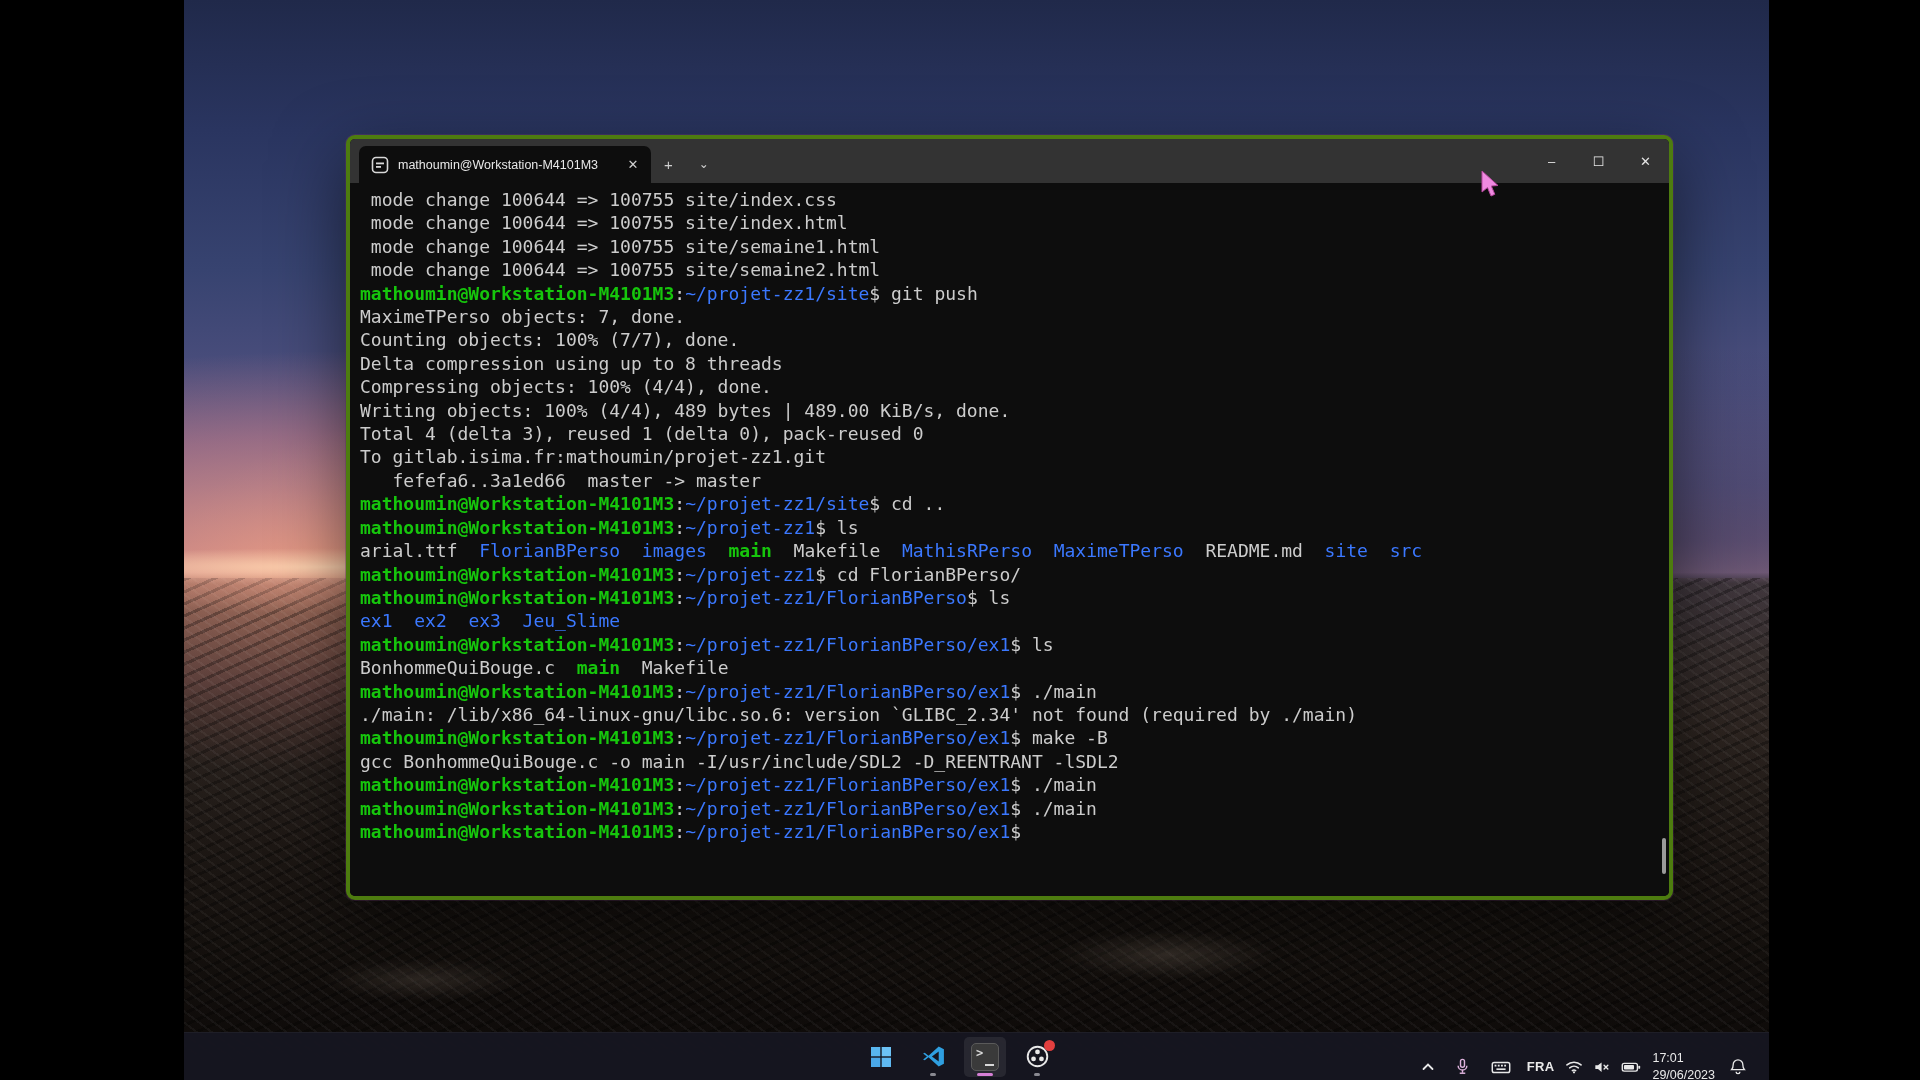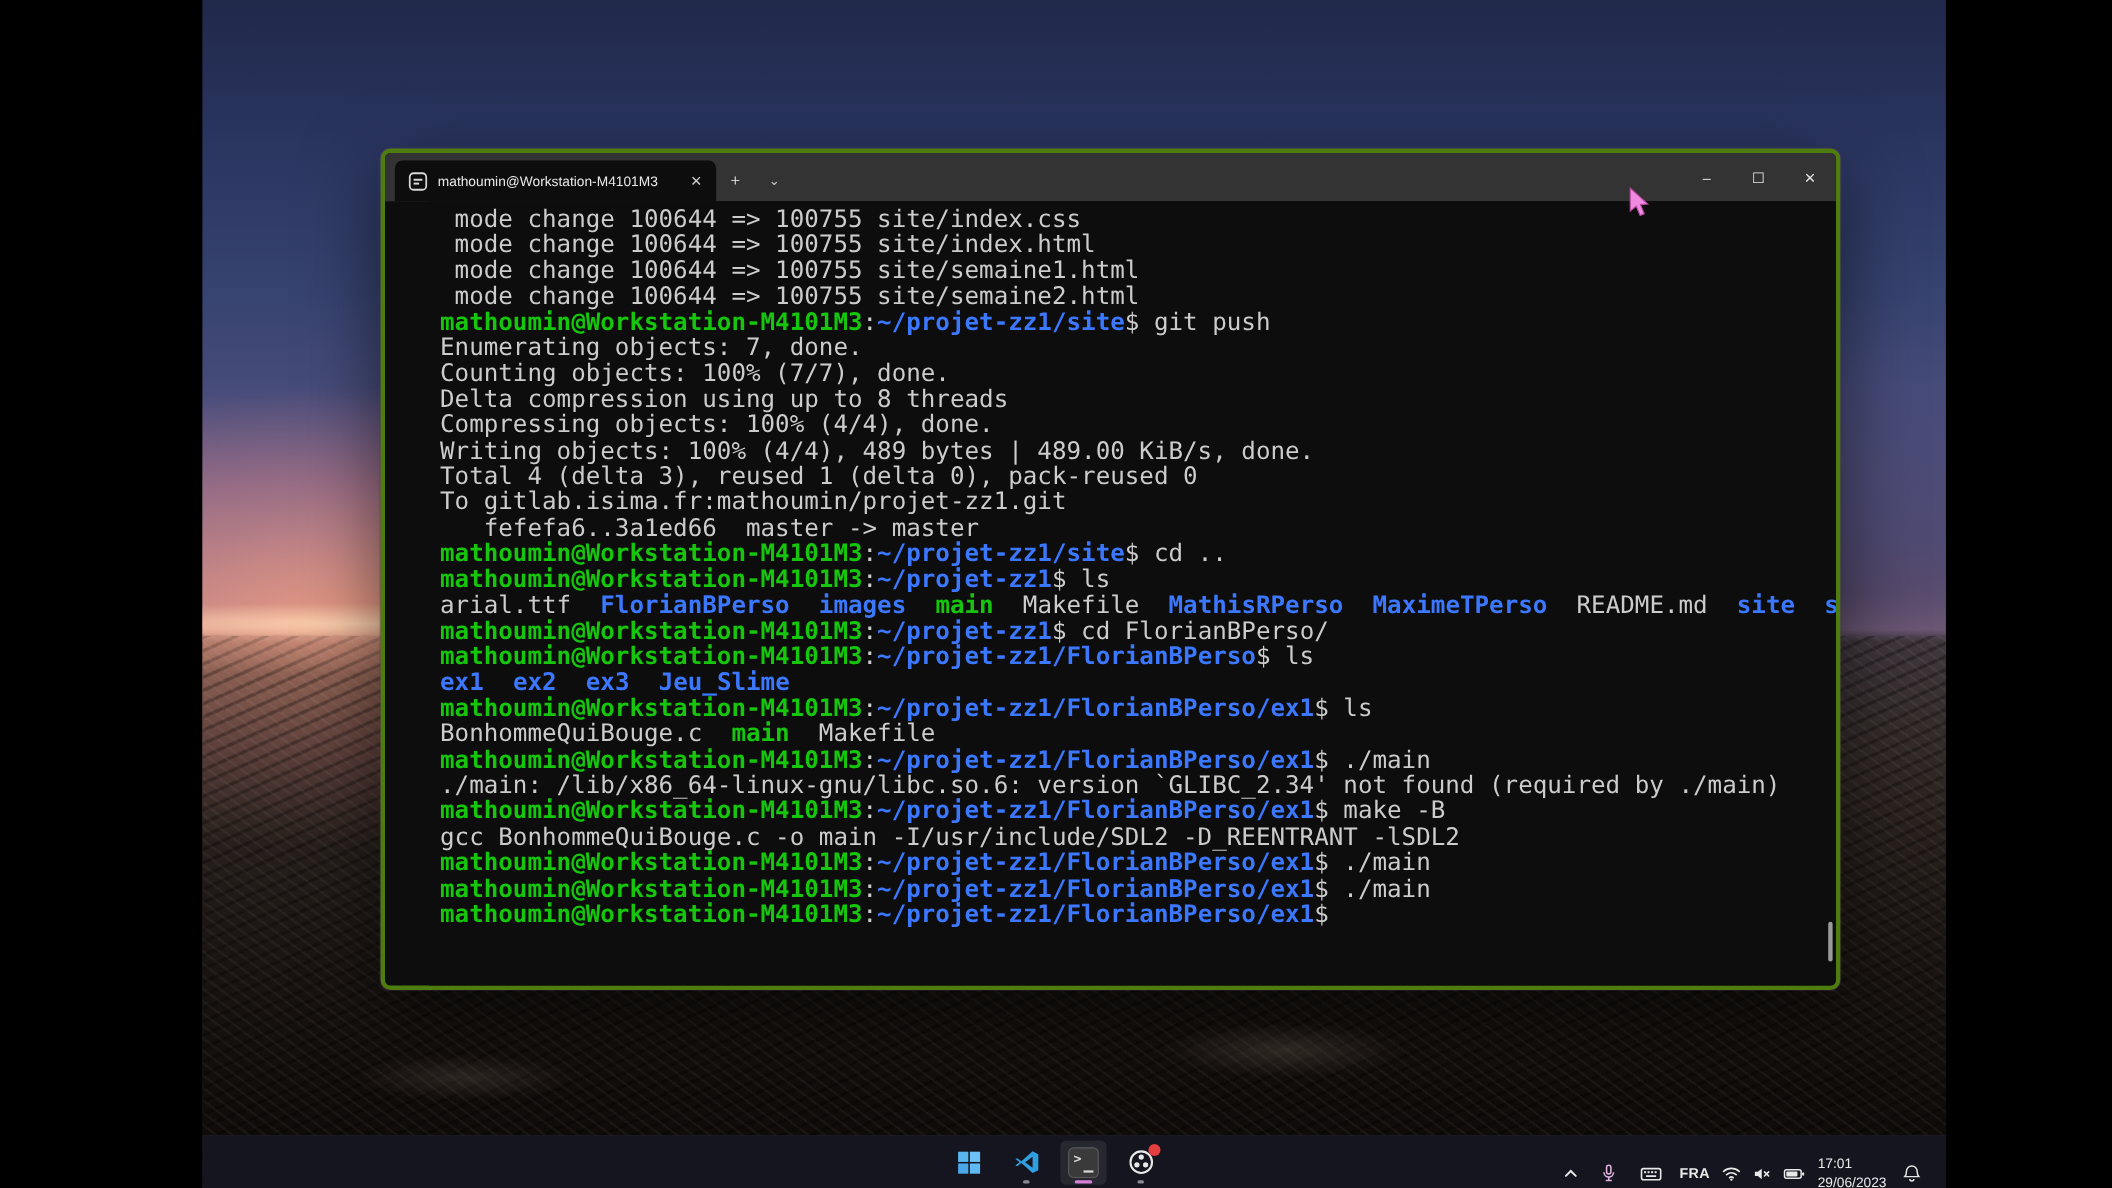--- a/index.html
+++ b/index.html
@@ -47,26 +47,26 @@
   .tab-close{flex:0 0 auto;color:#cfcfcf;font-size:13px;width:20px;height:20px;line-height:20px;text-align:center;border-radius:4px;}
   .newtab-btn,.tabdrop-btn{color:#d0d0d0;font-size:15px;height:37px;line-height:37px;padding:0 13px;}
   .tabdrop-btn{font-size:12px;}
   .window-controls{position:absolute;right:0;top:0;height:44px;display:flex;}
   .winbtn{width:47px;height:44px;color:#e6e6e6;font-size:13px;display:flex;align-items:center;justify-content:center;}
   
   .terminal-body{
     position:relative;height:898px;background:#0d0d0d;
     padding:5px 0 0 10px;box-sizing:border-box;
     font-family:"DejaVu Sans Mono","Liberation Mono",monospace;
-    font-size:22px;line-height:23.4px;color:var(--c-fg,#cccccc);margin-left:40px;
+    font-size:18px;line-height:23.4px;color:var(--c-fg,#cccccc);
   }
   .tline{white-space:pre;}
   .c-fg{color:var(--c-fg,#cccccc);}
   .c-green{color:var(--c-green,#16c60c);font-weight:bold;}
-  .c-blue{color:var(--c-blue,#3b78ff);font-weight:bold;}
+  .c-blue{color:var(--c-blue,#3b78ff);font-weight:normal;}
   .scroll-thumb{position:absolute;right:3px;top:655px;width:4px;height:36px;background:#9a9a9a;border-radius:2px;}
   
   .taskbar{
     position:absolute;left:184px;width:1585px;height:47px;bottom:0;
     background:rgba(22,22,32,.96);border-top:1px solid rgba(255,255,255,.04);
   }
   .task-icons{position:absolute;left:676px;top:0;height:47px;display:flex;align-items:center;gap:10px;}
   .taskbtn{width:42px;height:40px;border-radius:5px;display:flex;align-items:center;justify-content:center;position:relative;}
   .taskbtn.active{background:rgba(255,255,255,.08);}
   .indicator{position:absolute;bottom:1px;left:50%;transform:translateX(-50%);height:3px;border-radius:2px;}
@@ -108,21 +108,21 @@
       <div class="winbtn">✕</div>
     </div>
   </div>
   <div class="terminal-body">
     <div>
         <div class="tline"><span class="c-fg"> mode change 100644 =&gt; 100755 site/index.css</span></div>
         <div class="tline"><span class="c-fg"> mode change 100644 =&gt; 100755 site/index.html</span></div>
         <div class="tline"><span class="c-fg"> mode change 100644 =&gt; 100755 site/semaine1.html</span></div>
         <div class="tline"><span class="c-fg"> mode change 100644 =&gt; 100755 site/semaine2.html</span></div>
         <div class="tline"><span class="c-green">mathoumin@Workstation-M4101M3</span><span class="c-fg">:</span><span class="c-blue">~/projet-zz1/site</span><span class="c-fg">$ git push</span></div>
-        <div class="tline"><span class="c-fg">Enumerating objects: 7, done.</span></div>
+        <div class="tline"><span class="c-fg">MaximeTPerso objects: 7, done.</span></div>
         <div class="tline"><span class="c-fg">Counting objects: 100% (7/7), done.</span></div>
         <div class="tline"><span class="c-fg">Delta compression using up to 8 threads</span></div>
         <div class="tline"><span class="c-fg">Compressing objects: 100% (4/4), done.</span></div>
         <div class="tline"><span class="c-fg">Writing objects: 100% (4/4), 489 bytes | 489.00 KiB/s, done.</span></div>
         <div class="tline"><span class="c-fg">Total 4 (delta 3), reused 1 (delta 0), pack-reused 0</span></div>
         <div class="tline"><span class="c-fg">To gitlab.isima.fr:mathoumin/projet-zz1.git</span></div>
         <div class="tline"><span class="c-fg">   fefefa6..3a1ed66  master -&gt; master</span></div>
         <div class="tline"><span class="c-green">mathoumin@Workstation-M4101M3</span><span class="c-fg">:</span><span class="c-blue">~/projet-zz1/site</span><span class="c-fg">$ cd ..</span></div>
         <div class="tline"><span class="c-green">mathoumin@Workstation-M4101M3</span><span class="c-fg">:</span><span class="c-blue">~/projet-zz1</span><span class="c-fg">$ ls</span></div>
         <div class="tline"><span class="c-fg">arial.ttf  </span><span class="c-blue">FlorianBPerso</span><span class="c-fg">  </span><span class="c-blue">images</span><span class="c-fg">  </span><span class="c-green">main</span><span class="c-fg">  Makefile  </span><span class="c-blue">MathisRPerso</span><span class="c-fg">  </span><span class="c-blue">MaximeTPerso</span><span class="c-fg">  README.md  </span><span class="c-blue">site</span><span class="c-fg">  </span><span class="c-blue">src</span></div>

